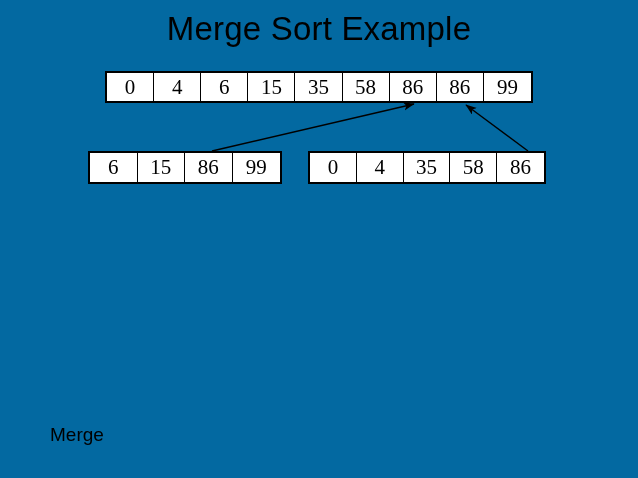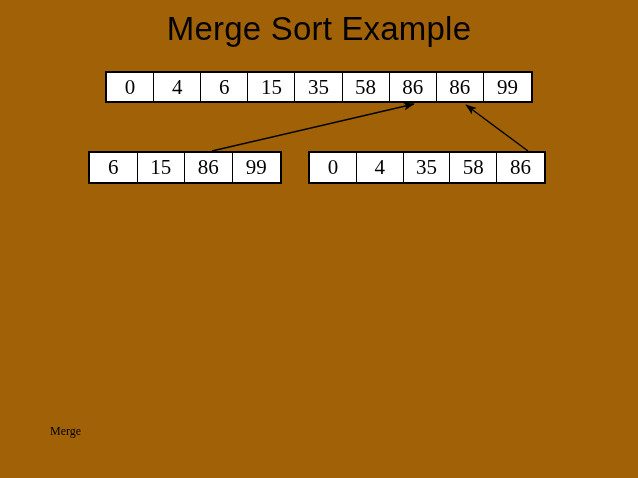--- a/index.html
+++ b/index.html
@@ -4,21 +4,21 @@
 <style>
   html, body {
     margin: 0;
     padding: 0;
     background: #ffffff;
   }
   #slide {
     position: relative;
     width: 638px;
     height: 478px;
-    background: #a16207;
+    background: #0369a1;
     overflow: hidden;
     font-family: "Liberation Serif", "DejaVu Serif", serif;
   }
   #slide-title {
     position: absolute;
     left: 0;
     top: 8px;
     width: 638px;
     text-align: center;
     font-family: "Liberation Sans", "DejaVu Sans", sans-serif;
@@ -93,22 +93,22 @@
     top: 0;
     width: 638px;
     height: 478px;
     pointer-events: none;
   }
 
   #merge-label {
     position: absolute;
     left: 50px;
     top: 424px;
-    font-family: Liberation Serif, serif;
-    font-size: 12px;
+    font-family: Liberation Sans, sans-serif;
+    font-size: 19px;
     color: #000000;
     white-space: nowrap;
   }
 </style>
 </head>
 <body>
 
 <div id="slide">
 
   <div id="slide-title">Merge Sort Example</div>

